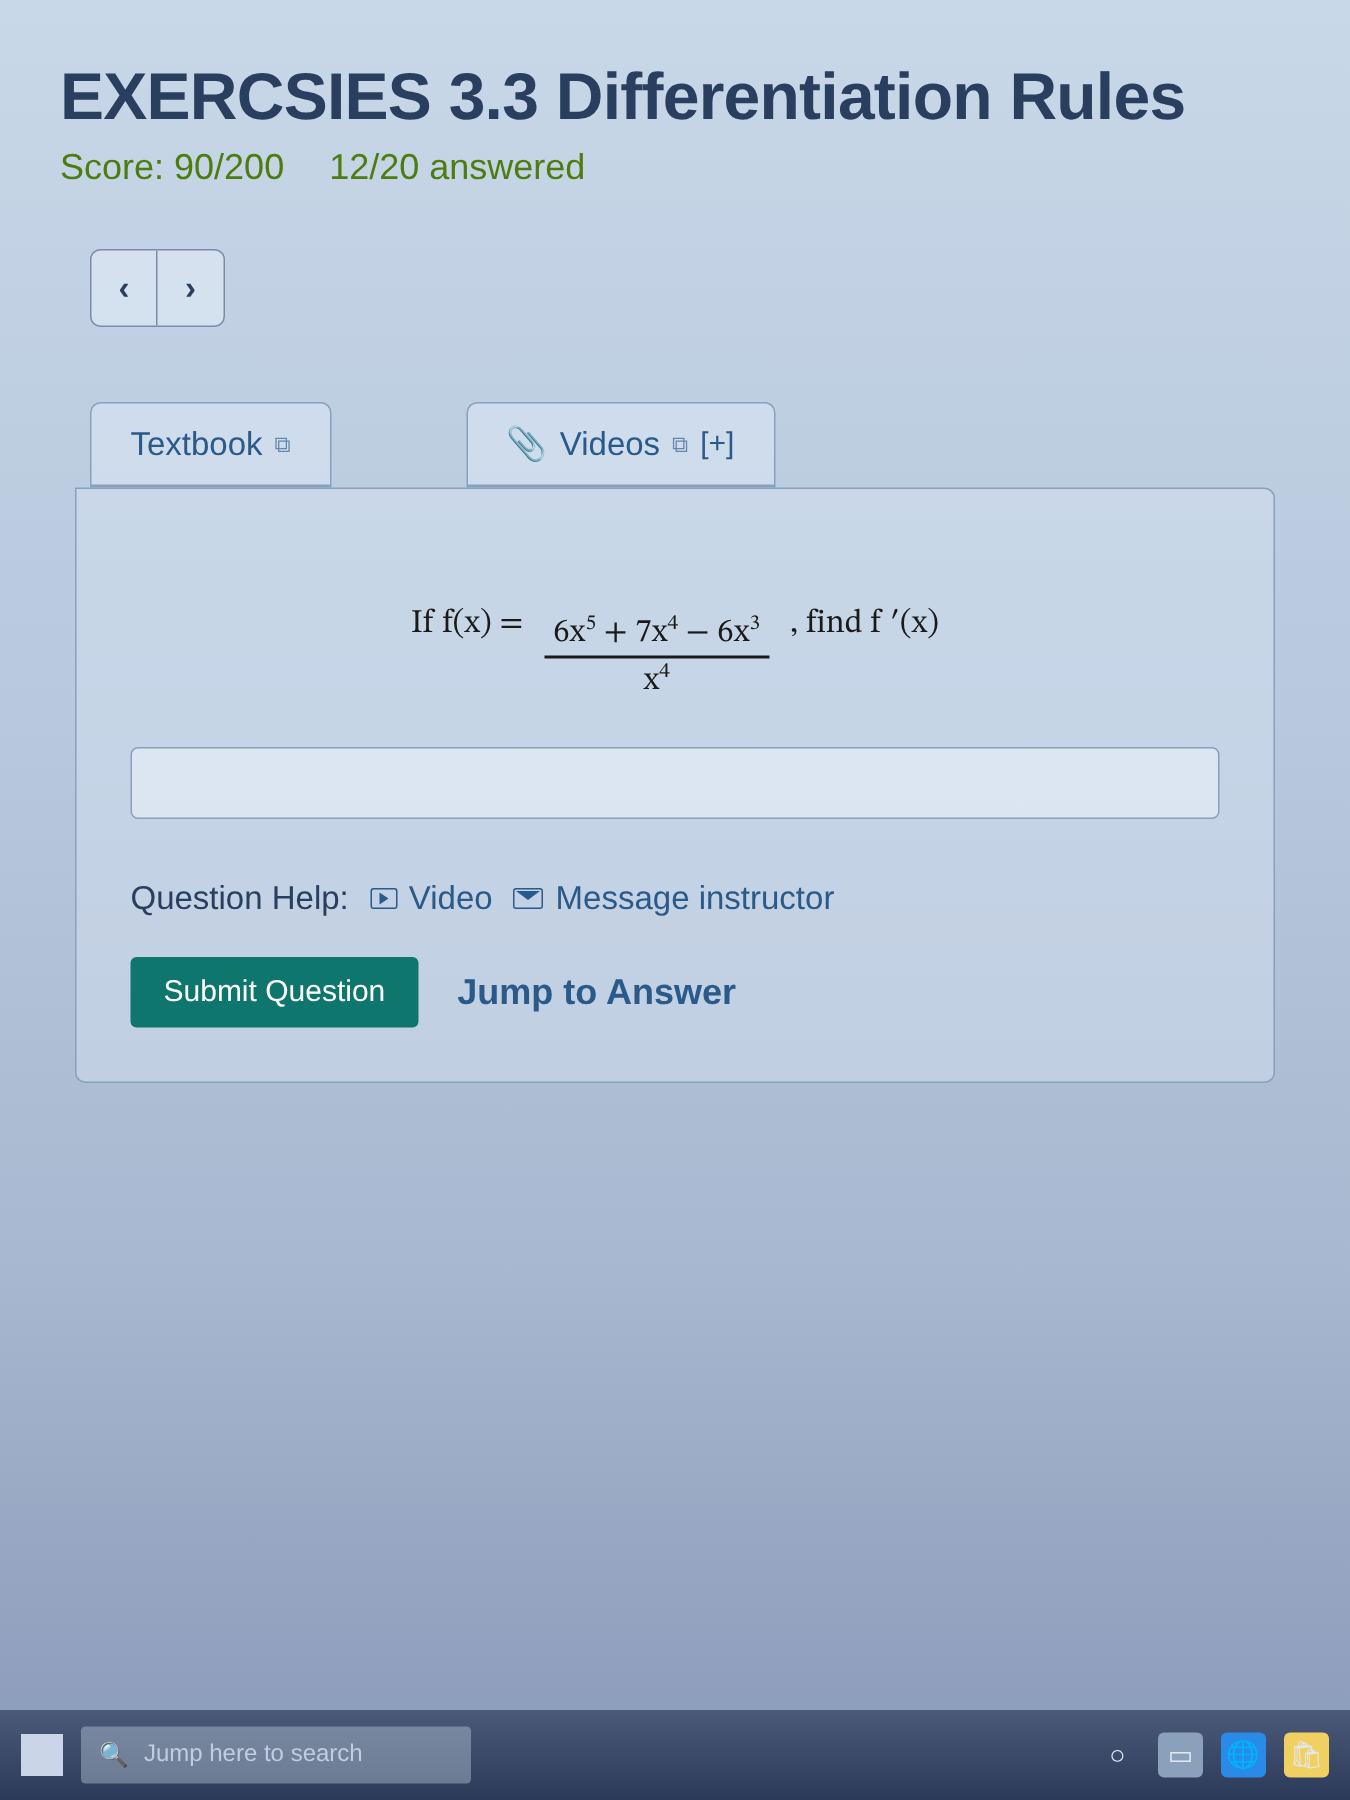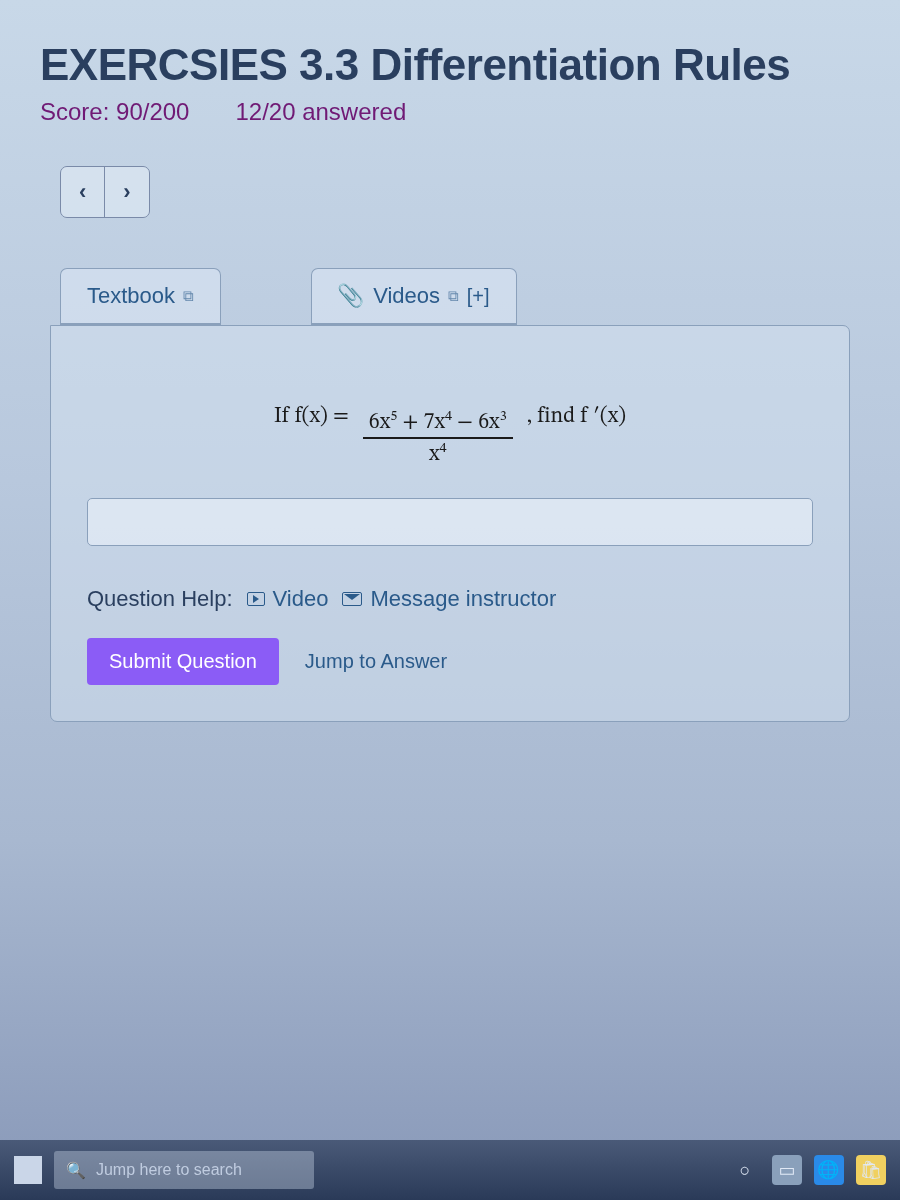--- a/index.html
+++ b/index.html
@@ -17,23 +17,23 @@
   }
   .page-title {
     font-size: 44px;
     font-weight: bold;
     color: #2a3f5f;
     letter-spacing: -0.5px;
     margin-bottom: 8px;
   }
   .score-row {
     font-size: 24px;
-    color: #701a75;
-    display: flex;
-    gap: 46px;
+    color: #4d7c0f;
+    display: flex;
+    gap: 30px;
     margin-bottom: 30px;
   }
   .nav-row {
     display: flex;
     align-items: center;
     gap: 28px;
     padding: 0 60px;
     margin-bottom: 50px;
   }
   .question-selector {
@@ -186,32 +186,33 @@
     position: absolute;
     left: 1px; top: 1px;
     width: 0; height: 0;
     border-left: 8px solid transparent;
     border-right: 8px solid transparent;
     border-top: 6px solid #2a5a8a;
   }
   .clip-icon { font-size: 22px; }
   .action-row { display: flex; gap: 26px; align-items: center; }
   .submit-btn {
-    background: #8b5cf6;
+    background: #0f766e;
     color: #fff;
     border: none;
     padding: 12px 22px;
     font-size: 20px;
     border-radius: 4px;
     cursor: pointer;
   }
   .jump-link {
-    font-size: 20px;
+    font-size: 24px;
     color: #2a5a8a;
     cursor: pointer;
+    font-weight: bold;
   }
 
   .taskbar {
     position: absolute;
     left: 0; right: 0; bottom: 0;
     height: 60px;
     background: linear-gradient(180deg, #4a5a78 0%, #2a3a58 100%);
     display: flex;
     align-items: center;
     padding: 0 14px;

